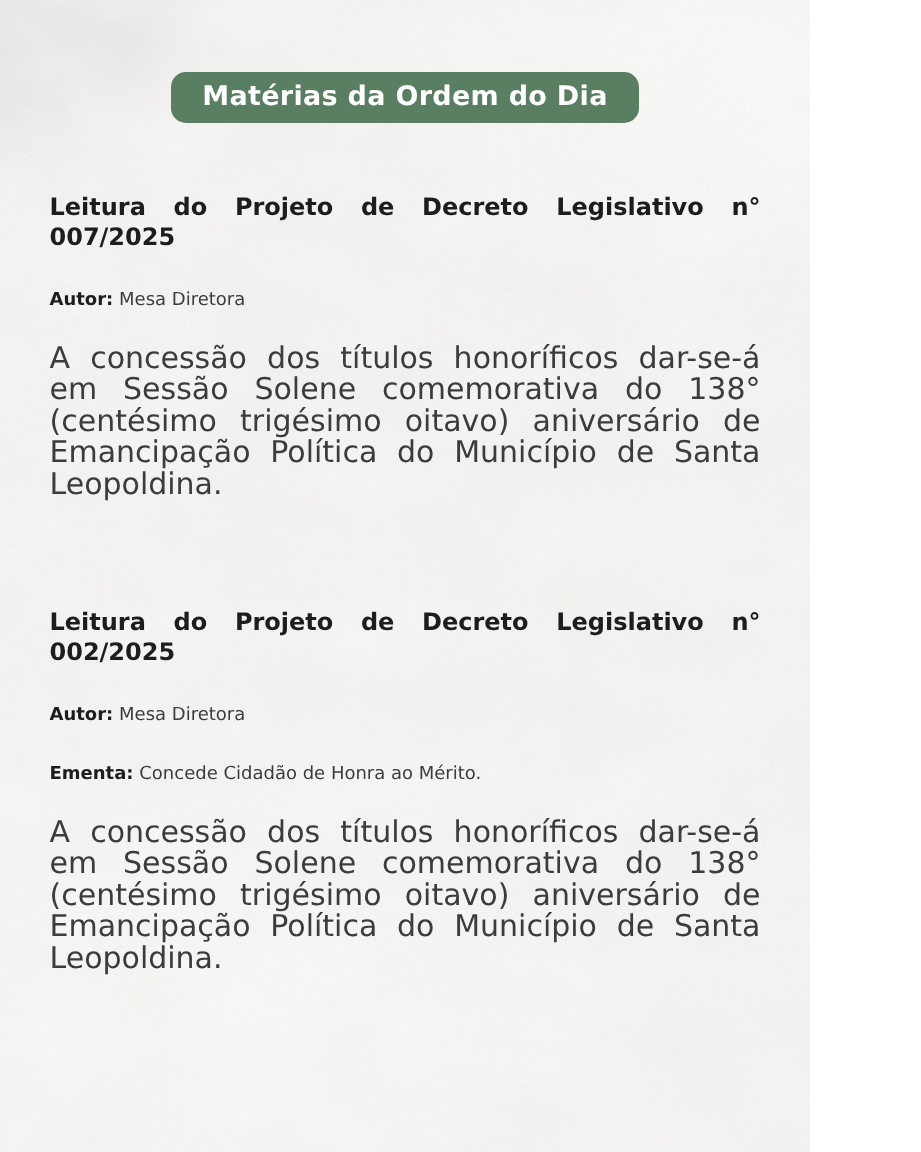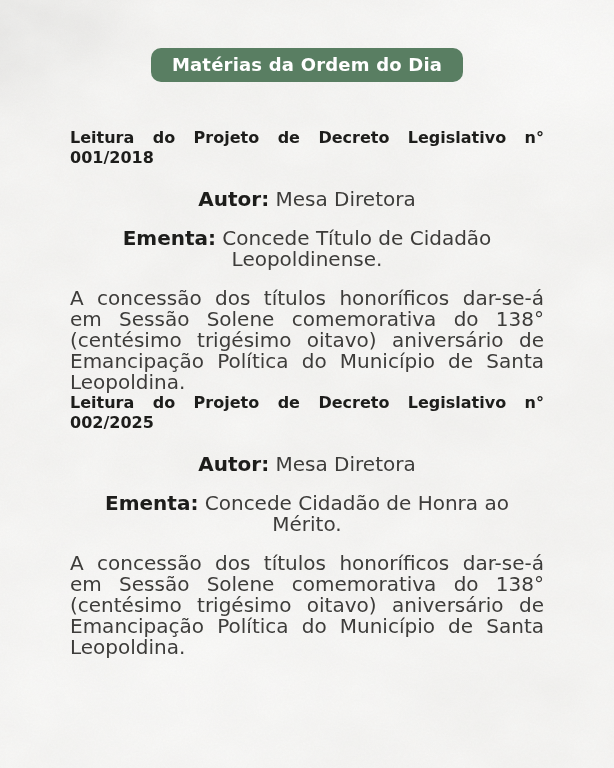--- a/index.html
+++ b/index.html
@@ -1,20 +1,20 @@
 <!DOCTYPE html>
 <html><head>
 <meta charset="utf-8">
 <style>
   html, body { margin: 0; padding: 0; }
   body { width: 614px; font-family: "DejaVu Sans", sans-serif; }
 
   .page {
     position: relative;
-    width: 614px;
+    width: 540px;
     height: 768px;
     overflow: hidden;
     background:
       radial-gradient(220px 140px at 6px 30px, rgba(110,110,108,0.16), transparent 70%),
       radial-gradient(340px 220px at 92% 8%, rgba(255,255,255,0.55), transparent 72%),
       radial-gradient(420px 300px at 30% 85%, rgba(255,255,255,0.4), transparent 75%),
       #f0efed;
   }
 
   .paper-texture {
@@ -40,37 +40,37 @@
     font-weight: bold;
     letter-spacing: 0.2px;
   }
 
   .doc-body {
     width: 474px;
     margin: 46px auto 0 auto;
   }
 
   .agenda-item { margin: 0; }
-  .agenda-item + .agenda-item { }
+  .agenda-item + .agenda-item { margin-top: 72px; }
 
   .item-title {
     margin: 0 0 21px 0;
     font-size: 16px;
     line-height: 20px;
     font-weight: bold;
     color: #1d1d1b;
     text-align: justify;
   }
 
   .meta-line {
     margin: 0 0 18px 0;
-    font-size: 20px;
+    font-size: 12px;
     line-height: 21px;
     color: #3d3c3a;
-    text-align: center;
+    text-align: left;
   }
   .meta-line .label {
     font-weight: bold;
     color: #1d1d1b;
   }
 
   .item-paragraph {
     margin: 0;
     font-size: 20px;
     line-height: 21px;
@@ -100,28 +100,24 @@
 
   <div class="page-content">
 
     <div class="banner" style="background: rgb(89, 126, 98); color: rgb(255, 255, 255);">
       <span>Matérias da Ordem do Dia</span>
     </div>
 
     <div class="doc-body">
 
       <section class="agenda-item">
-        <h2 class="item-title">Leitura do Projeto de Decreto Legislativo n° 001/2018</h2>
+        <h2 class="item-title">Leitura do Projeto de Decreto Legislativo n° 007/2025</h2>
         <p class="meta-line">
           <span class="label">Autor:</span>
           <span class="value">Mesa Diretora</span>
-        </p>
-        <p class="meta-line">
-          <span class="label">Ementa:</span>
-          <span class="value">Concede Título de Cidadão Leopoldinense.</span>
         </p>
         <p class="item-paragraph">A concessão dos títulos honoríficos dar-se-á em Sessão Solene comemorativa do 138° (centésimo trigésimo oitavo) aniversário de Emancipação Política do Município de Santa Leopoldina.</p>
       </section>
 
       <section class="agenda-item">
         <h2 class="item-title">Leitura do Projeto de Decreto Legislativo n° 002/2025</h2>
         <p class="meta-line">
           <span class="label">Autor:</span>
           <span class="value">Mesa Diretora</span>
         </p>

